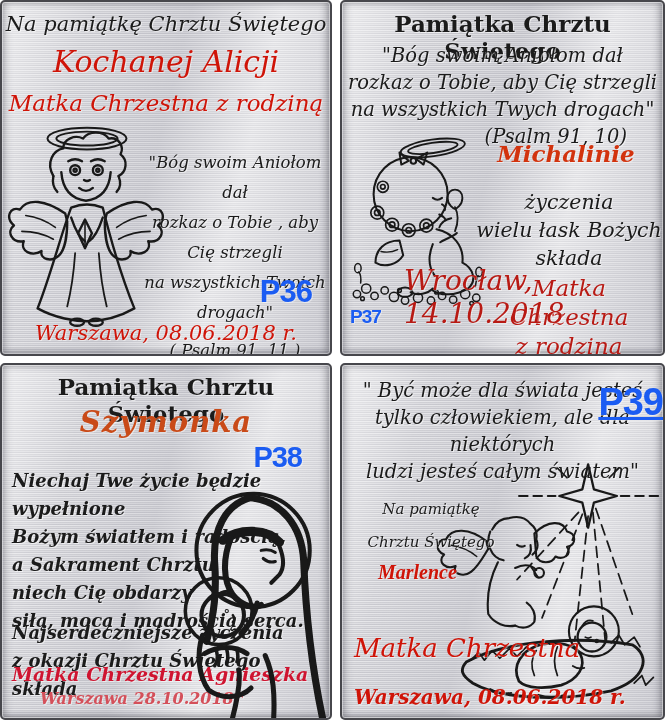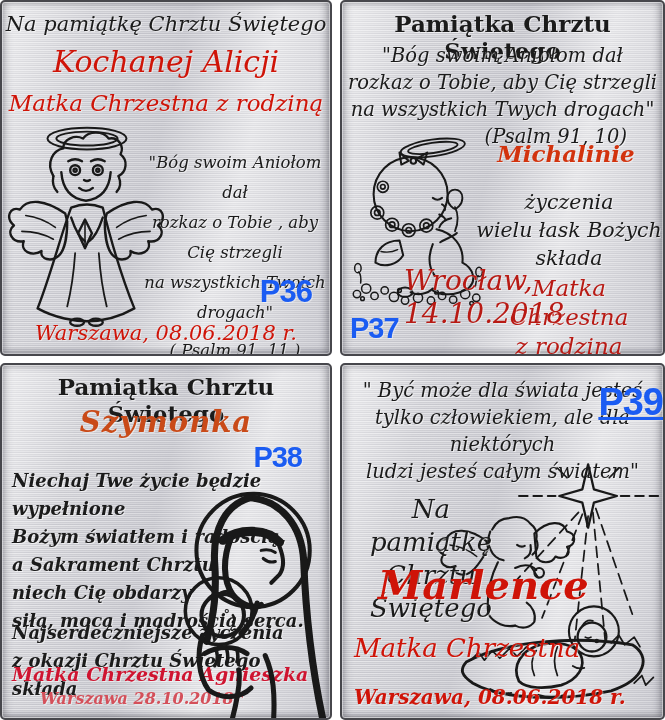--- a/index.html
+++ b/index.html
@@ -187,21 +187,21 @@
       <div>życzenia</div>
       <div>wielu łask Bożych</div>
       <div>składa</div>
     </div>
 
     <div class="abs ctr it darkred" style="right:0;top:272px;width:188px;font-size:23px;line-height:29px;">
       <div>Matka Chrzestna</div>
       <div>z rodziną</div>
     </div>
 
-    <div class="abs code" style="left:8px;bottom:9px;font-size:29px;">P37</div>
+    <div class="abs code" style="left:8px;bottom:26px;font-size:19px;">P37</div>
 
     <div class="abs it darkred" style="left:62px;bottom:24px;font-size:28px;">Wrocław, 14.10.2018</div>
   </section>
 
   <section class="plaque p38">
     <div class="abs ctr b blk" style="left:0;right:0;top:8px;font-size:23px;">Pamiątka Chrztu Świętego</div>
     <div class="abs ctr b it orange" style="left:0;right:0;top:40px;font-size:29px;letter-spacing:1px;">Szymonka</div>
 
     <div class="abs code" style="right:28px;top:76px;font-size:29px;">P38</div>
 
@@ -303,25 +303,25 @@
         <path d="M 156,222 q 6,4 12,2" stroke-width="1.8"></path>
         <path d="M 45,218 C 85,196 160,190 218,200 C 238,212 232,236 196,248 C 140,260 80,256 52,240 C 40,232 38,226 45,218 Z" stroke-width="3"></path>
         <polyline points="50,216 58,208 64,216 72,206 80,214 90,204 98,212 108,202" stroke-width="1.8"></polyline>
         <polyline points="196,198 204,190 210,200 220,192 226,202" stroke-width="1.8"></polyline>
         <path d="M 70,246 q 10,6 22,4" stroke-width="1.8"></path>
         <path d="M 120,252 q 14,4 28,0" stroke-width="1.8"></path>
         <polyline points="220,240 228,232 232,242 240,234" stroke-width="1.8"></polyline>
       </g>
     </svg>
 
-    <div class="abs ctr it blk" style="left:14px;top:128px;width:150px;font-size:26px;line-height:33px;text-align:center;">
+    <div class="abs ctr it blk" style="left:14px;top:128px;width:150px;font-size:15px;line-height:33px;text-align:center;">
       <div>Na pamiątkę</div>
       <div>Chrztu Świętego</div>
     </div>
 
-    <div class="abs it b red" style="left:36px;top:196px;font-size:40px;">Marlence</div>
+    <div class="abs it b red" style="left:36px;top:196px;font-size:20px;font-family:Liberation Serif, serif;">Marlence</div>
 
     <div class="abs it red" style="left:12px;top:268px;font-size:26px;">Matka Chrzestna</div>
 
     <div class="abs it b red" style="left:12px;bottom:9px;font-size:20px;">Warszawa, 08.06.2018 r.</div>
   </section>
 
 </div>
 
 </body></html>

